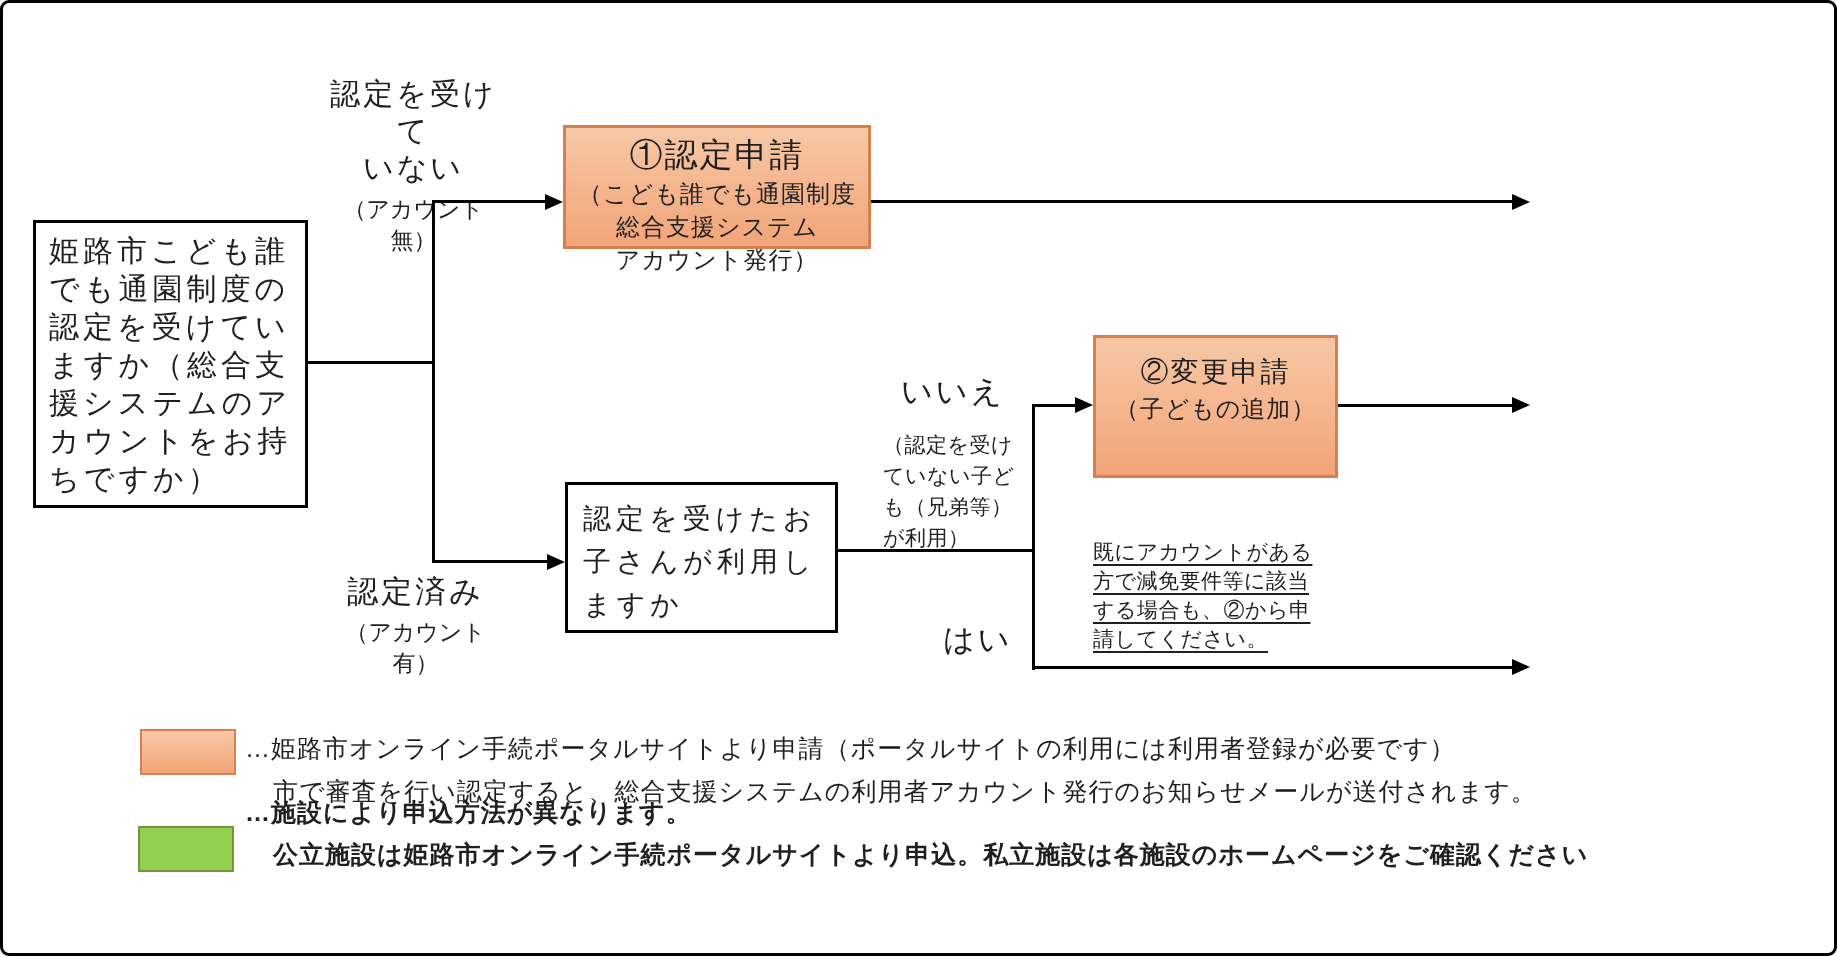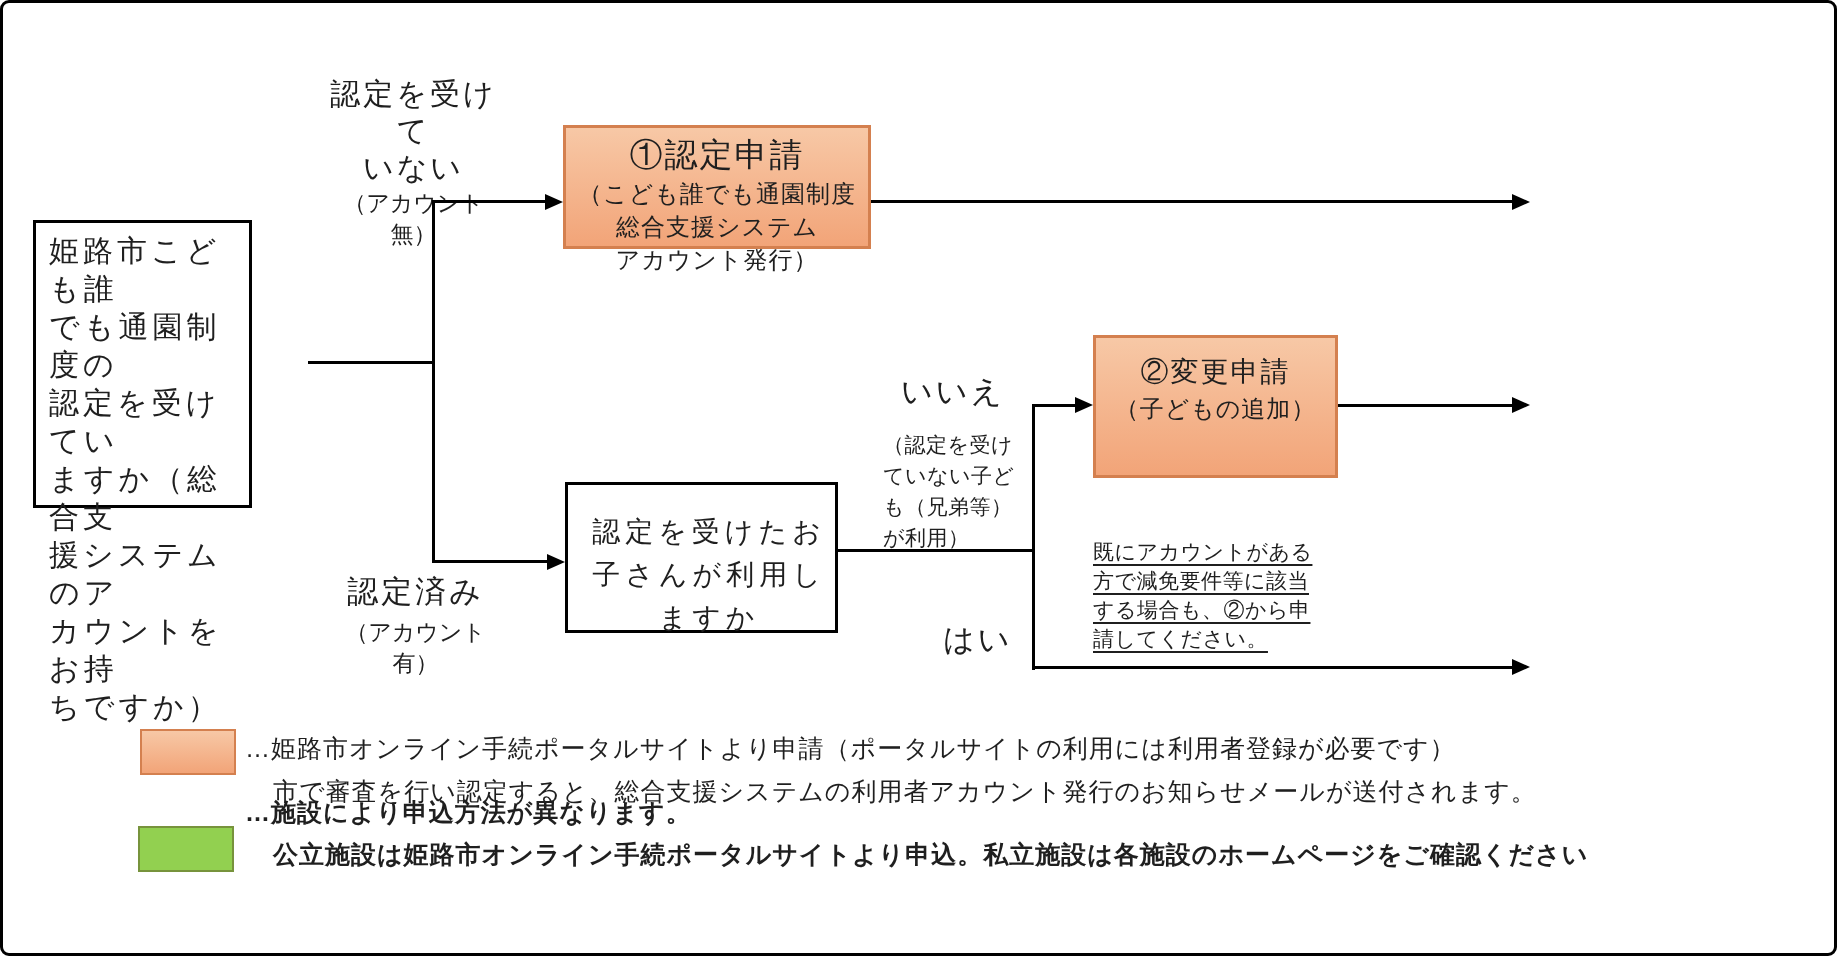--- a/index.html
+++ b/index.html
@@ -81,49 +81,49 @@
     background:var(--green-fill);
   }
   .legend-text{position:absolute;font-size:25px;letter-spacing:1px;}
   .legend-text .l2{padding-left:28px;}
 </style>
 </head>
 <body>
 
 <div class="page">
 
-  <div class="qbox" style="left:30px;top:217px;width:219px;height:288px;padding:9px 0 0 13px;">
+  <div class="qbox" style="left:30px;top:217px;width:275px;height:288px;padding:9px 0 0 13px;">
     <div class="pre" style="font-size:30px;line-height:38px;letter-spacing:4px;">姫路市こども誰
 でも通園制度の
 認定を受けてい
 ますか（総合支
 援システムのア
 カウントをお持
 ちですか）</div>
   </div>
 
   <div class="lbl" style="left:318px;top:72px;width:185px;text-align:center;">
     <div class="pre big-label" style="font-size:30px;line-height:37px;">認定を受けて
 いない</div>
-    <div class="small-paren" style="margin-top:2px;">（アカウント無）</div>
+    <div class="small-paren" style="margin-top:8px;">（アカウント無）</div>
   </div>
 
   <div class="lbl" style="left:320px;top:568px;width:185px;text-align:center;">
     <div class="big-label">認定済み</div>
     <div class="small-paren" style="margin-top:4px;">（アカウント有）</div>
   </div>
 
   <div class="obox" style="left:560px;top:122px;width:308px;height:124px;padding-top:5px;">
     <div class="title">①認定申請</div>
     <div class="pre subtitle">（こども誰でも通園制度
 総合支援システム
 アカウント発行）</div>
   </div>
 
-  <div class="qbox" style="left:562px;top:479px;width:273px;height:151px;padding:25px 0 0 15px;text-align:center;">
+  <div class="qbox" style="left:562px;top:479px;width:273px;height:151px;padding:12px 0 0 15px;">
     <div class="pre" style="font-size:28px;line-height:43px;letter-spacing:5px;">認定を受けたお
 子さんが利用し
 ますか</div>
   </div>
 
   <div class="lbl big-label" style="left:898px;top:368px;text-align:center;">いいえ</div>
   <div class="lbl pre note" style="left:880px;top:426px;width:150px;">（認定を受け
 ていない子ど
 も（兄弟等）
 が利用）</div>

